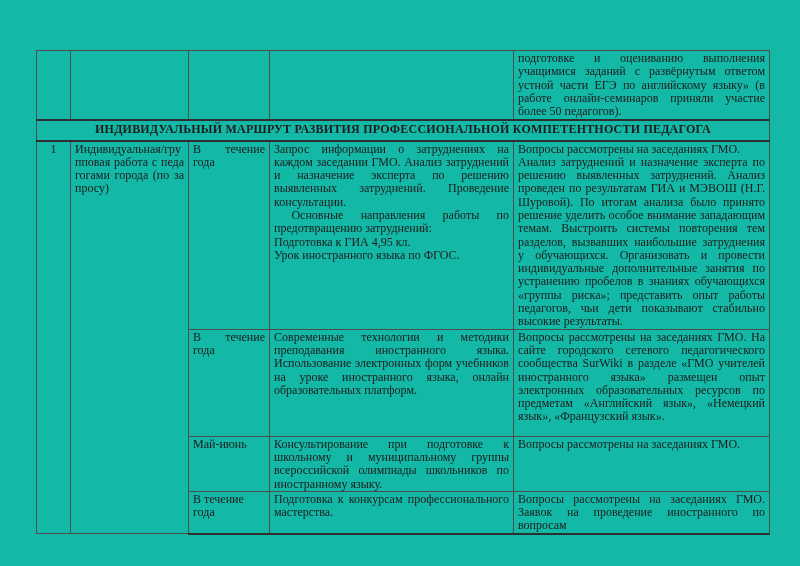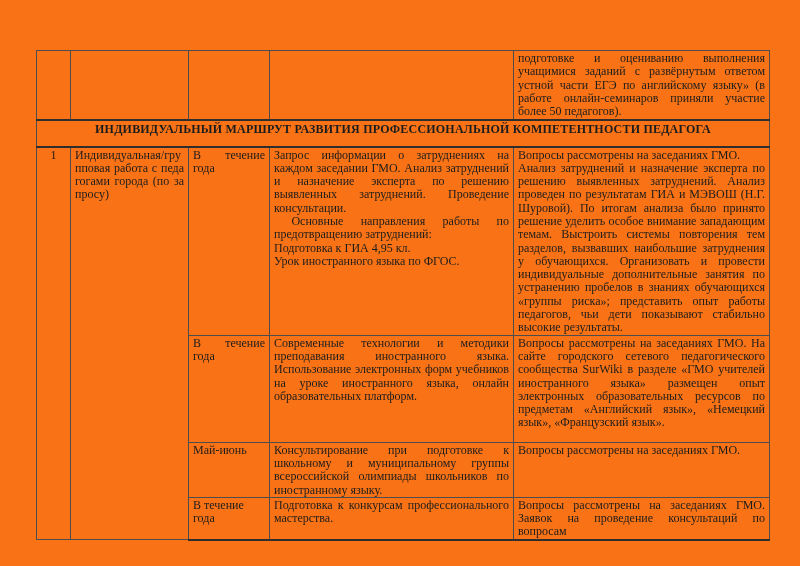--- a/index.html
+++ b/index.html
@@ -6,39 +6,39 @@
   body {
     width: 800px; height: 566px;
     background: #ffffff;
     font-family: "Liberation Serif", "DejaVu Serif", serif;
     color: #1c1c1c;
     overflow: hidden;
   }
   .page {
     position: relative;
     width: 800px; height: 566px;
-    background: #f97316;
+    background: #14b8a6;
   }
   table.doc-table {
     position: absolute;
     left: 36px; top: 50px;
     width: 733px;
     border-collapse: collapse;
     table-layout: fixed;
   }
   td {
     border: 1px solid #4d4d4d;
     vertical-align: top;
     padding: 1px 4px 0 4px;
     font-size: 12px;
     line-height: 13.3px;
     overflow: hidden;
   }
   tr.r-cont   { height: 69px; }
-  tr.r-header { height: 27px; padding-left: 20px; }
+  tr.r-header { height: 21px; padding-left: 20px; }
   tr.r-a      { height: 188px; }
   tr.r-b      { height: 107px; }
   tr.r-c      { height: 54px; }
   tr.r-d      { height: 28px; }
   .just { text-align: justify; }
   .pre  { white-space: pre-wrap; }
   .center { text-align: center; }
   .brk { word-break: break-all; font-family: Liberation Serif, serif; }
   tr.r-header td {
     border-top: 2px solid #2e2e2e;
@@ -96,17 +96,17 @@
 
       <tr class="r-c">
         <td>Май-июнь</td>
         <td class="just">Консультирование при подготовке к школьному и муниципальному группы всероссийской олимпиады школьников по иностранному языку.</td>
         <td class="just">Вопросы рассмотрены на заседаниях ГМО.</td>
       </tr>
 
       <tr class="r-d">
         <td>В течение года</td>
         <td class="just">Подготовка к конкурсам профессионального мастерства.</td>
-        <td class="just">Вопросы рассмотрены на заседаниях ГМО. Заявок на проведение консультаций по вопросам</td>
+        <td class="just">Вопросы рассмотрены на заседаниях ГМО. Заявок на проведение иностранного по вопросам</td>
       </tr>
     </tbody>
   </table>
 </div>
 
 </body></html>

